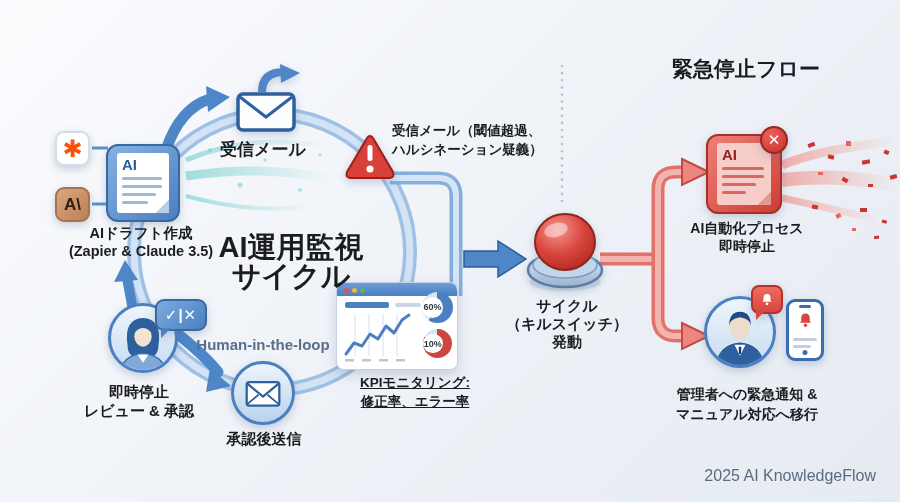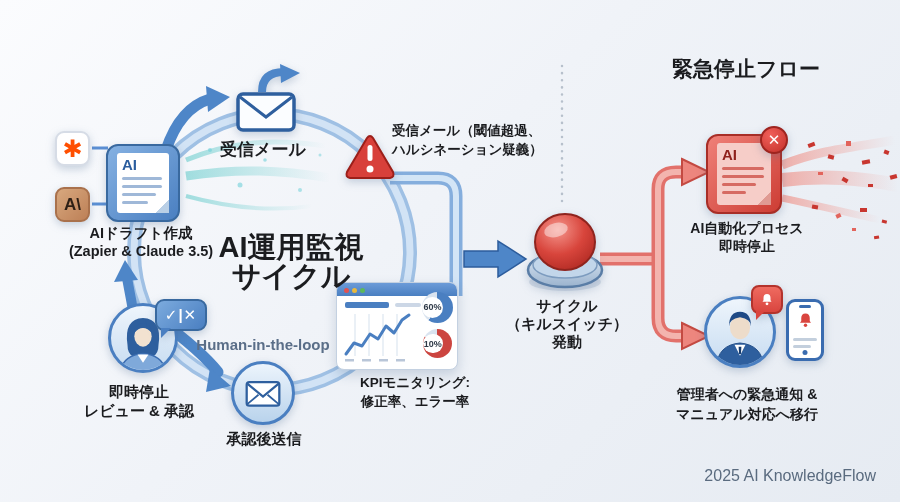--- a/index.html
+++ b/index.html
@@ -316,21 +316,21 @@
 
   <div class="lbl" style="left:263px;top:336px;font-size:15px;color:#5a6e88;">Human-in-the-loop</div>
 
   <div class="lbl" style="left:139px;top:382px;font-size:15px;line-height:19px;">
     <div>即時停止</div>
       <div>レビュー &amp; 承認</div>
   </div>
 
   <div class="lbl" style="left:264px;top:430px;font-size:15px;">承認後送信</div>
 
-  <div class="lbl" style="left:415px;top:373px;font-size:13.5px;line-height:19px;">
+  <div class="lbl" style="left:415px;top:373px;font-size:13.5px;line-height:19px;text-decoration:underline;">
     <div>KPIモニタリング:</div>
       <div>修正率、エラー率</div>
   </div>
 
   <div class="lbl" style="left:567px;top:297px;font-size:15px;line-height:18px;">
     <div>サイクル</div>
     <div>（キルスイッチ）</div>
     <div>発動</div>
   </div>
 

